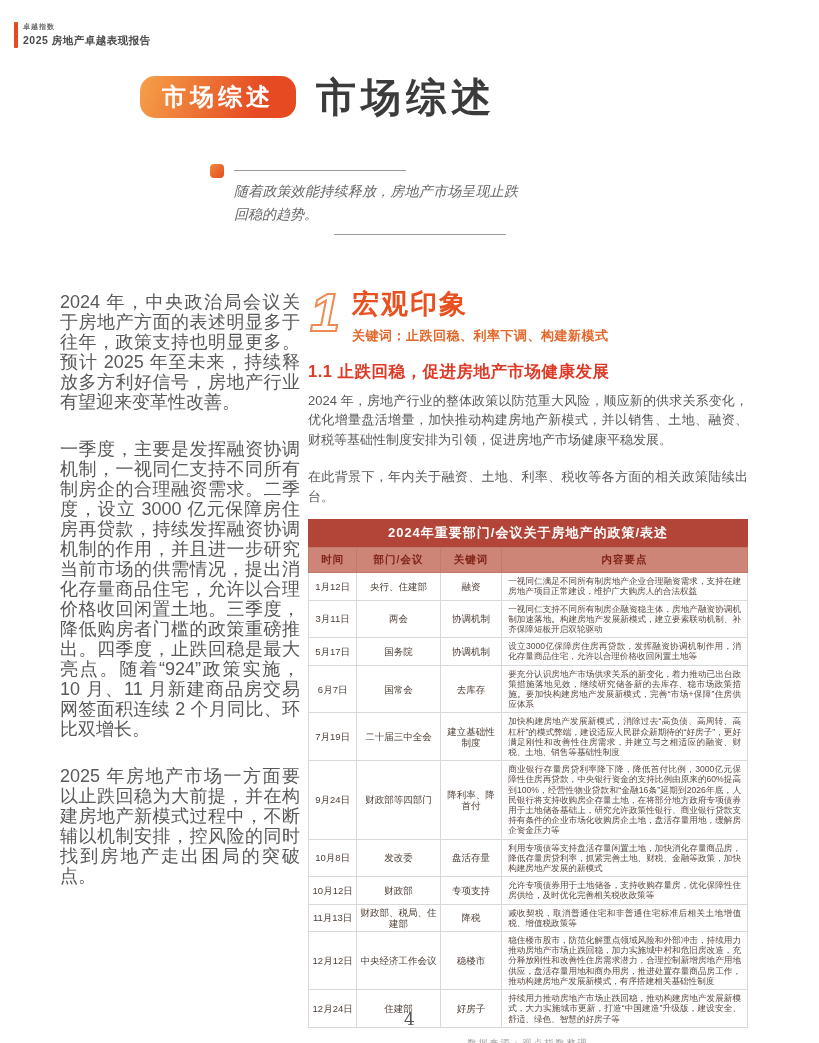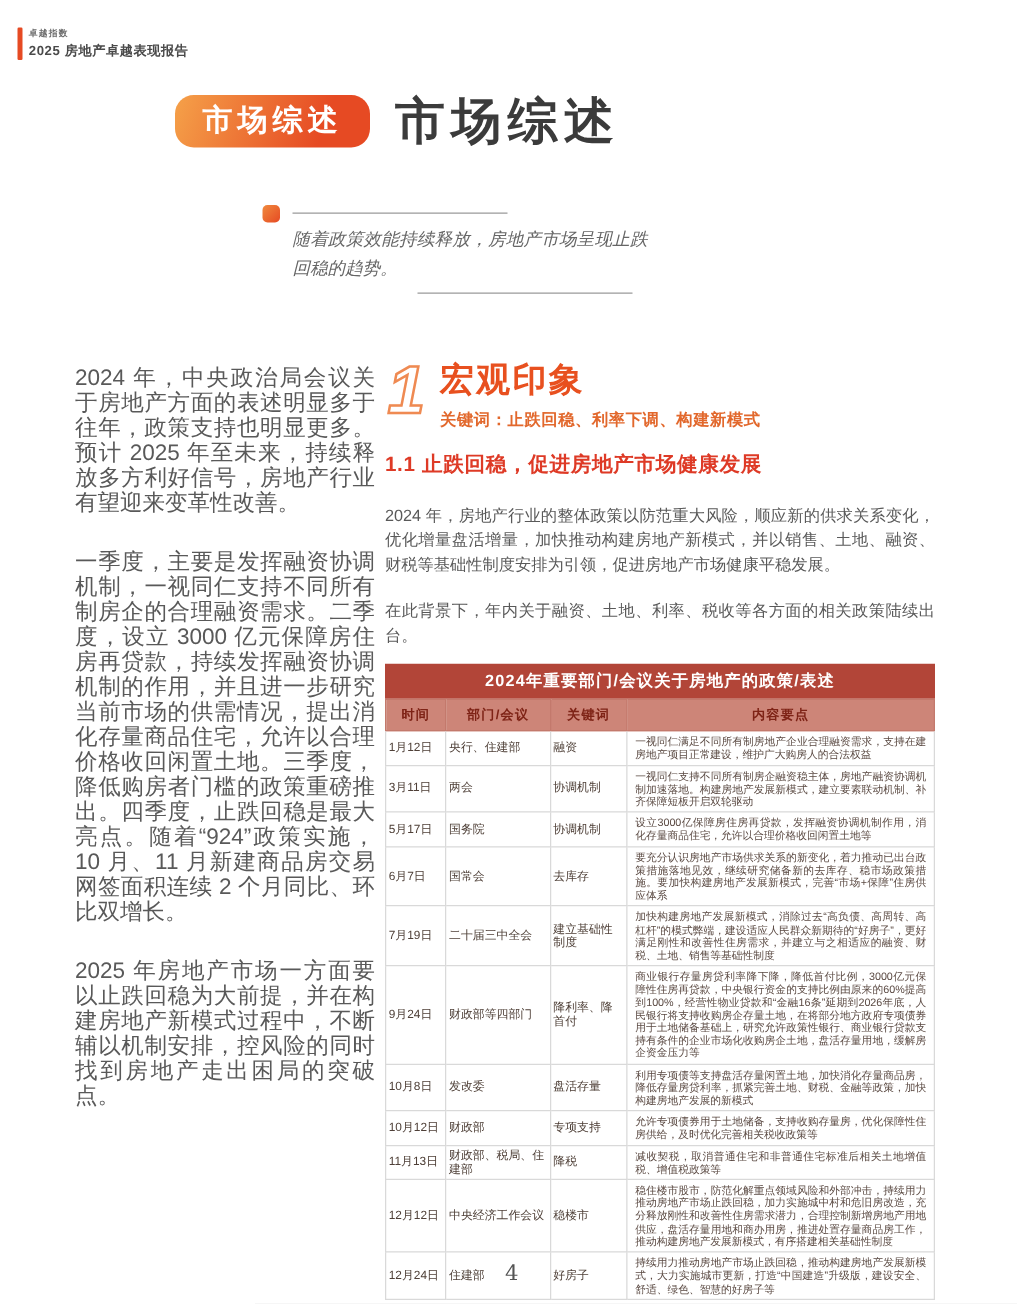--- a/index.html
+++ b/index.html
@@ -50,34 +50,34 @@
 
   
   .right-col{position:absolute;left:308px;top:290px;width:440px;}
   .section-head{display:flex;align-items:flex-start;}
   .sec-num{font-size:54px;font-weight:bold;font-style:italic;line-height:0.9;
     color:#fff;-webkit-text-stroke:2px #ef8a52;text-shadow:0 0 1px #ef8a52;margin:-2px 12px 0 2px;}
   .sec-title{font-size:27px;font-weight:800;color:var(--accent,#e8501f);letter-spacing:2px;line-height:1.1;}
   .sec-kw{font-size:13px;font-weight:bold;color:var(--keyword-orange,#e2682c);margin-top:7px;letter-spacing:0.5px;}
   .sub-head{font-size:16.5px;font-weight:800;color:var(--heading-red,#de3a26);margin-top:16px;letter-spacing:0.5px;}
   .right-col .body-p{font-size:13px;line-height:19.5px;color:var(--body-text,#595959);
-    text-align:justify;margin-top:20px;}
+    text-align:justify;margin-top:8px;}
   .right-col .body-p + .body-p{margin-top:18px;}
 
   
   .table-wrap{margin-top:13px;}
   .table-title{background:var(--table-title-bg,#b24538);color:#fff;text-align:center;
     font-size:13px;font-weight:bold;padding:5px 4px;letter-spacing:1px;}
   table.policy{width:100%;border-collapse:collapse;table-layout:fixed;}
   table.policy th{
     background:var(--table-header-bg,#cd8578);color:var(--table-header-text,#7e2316);
     font-size:10.5px;font-weight:bold;padding:5px 2px;letter-spacing:1px;
     border:1px solid #c3796c;}
   table.policy td{border:1px solid #d9d9d9;vertical-align:middle;}
-  td.c{font-size:9.5px;color:#4f4038;padding:2px 2px;line-height:11px;margin-top:48px;}
+  td.c{text-align:center;font-size:9.5px;color:#4f4038;padding:2px 2px;line-height:11px;margin-top:48px;}
   td.content{font-size:8.6px;line-height:10.2px;color:var(--table-text,#5b4a43);
     padding:3px 6px;text-align:justify;}
   .col-date{width:11%;} .col-org{width:19%;} .col-kw{width:14%;} .col-content{width:56%;}
 
   .source{font-size:9px;color:#9a9a9a;text-align:center;margin-top:9px;letter-spacing:2px;}
 
   .page-num{position:absolute;left:0;right:0;bottom:14px;text-align:center;
     font-size:17px;color:#555;font-family:"DejaVu Serif", serif;}
 </style>
 </head>

